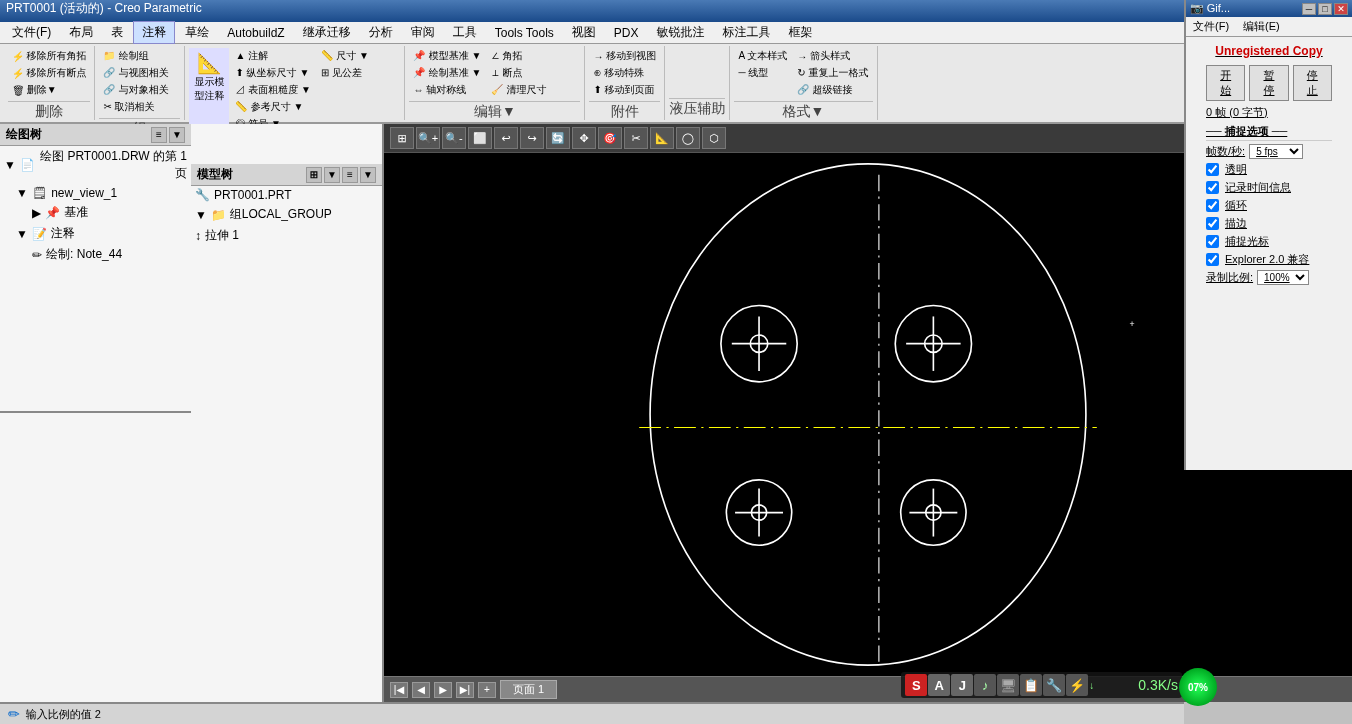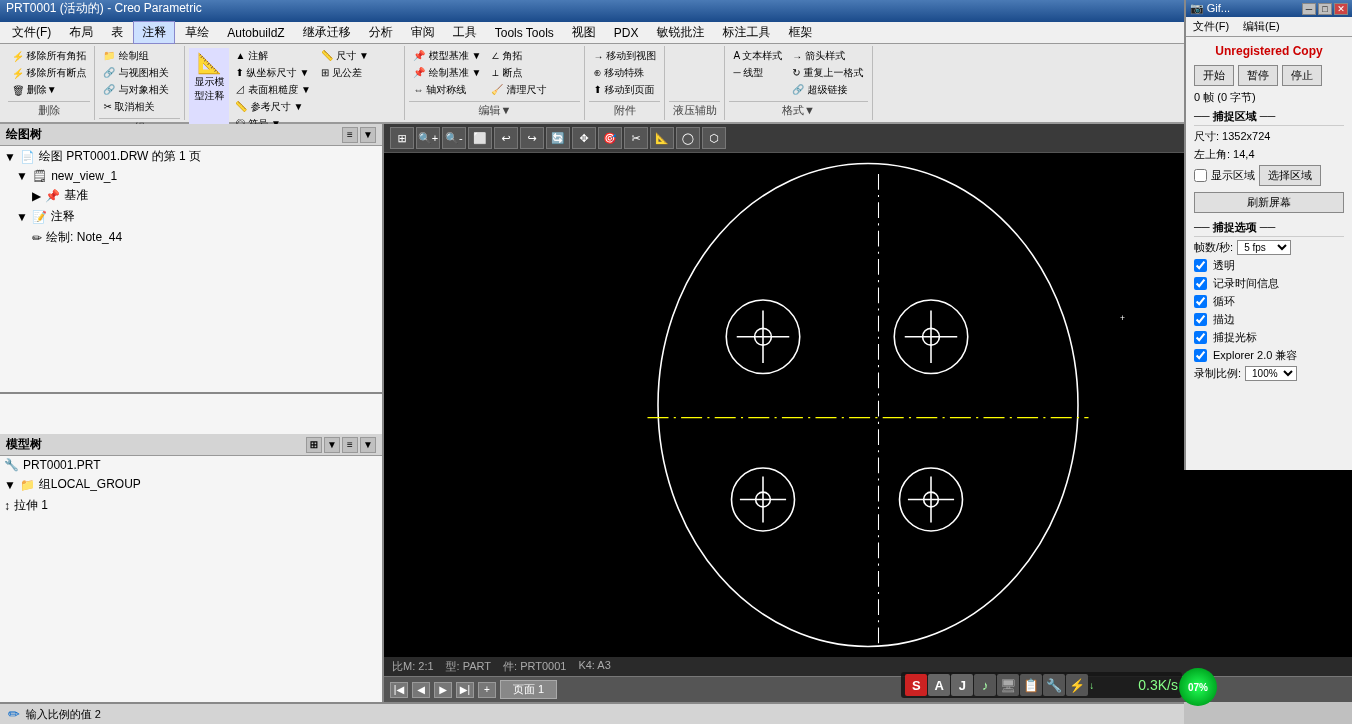--- a/index.html
+++ b/index.html
@@ -25,30 +25,30 @@
 
     
     #ribbon {
       width: 1352px; background: #e8e8e8; border-bottom: 2px solid #999;
       padding: 2px 4px 2px 4px;
     }
     .ribbon-btn { display: flex; flex-direction: column; align-items: center; padding: 2px 4px; cursor: pointer; border: 1px solid transparent; font-size: 11px; white-space: nowrap; min-width: 36px; }
     .ribbon-section { display: flex; gap: 1px; align-items: flex-start; border-right: 1px solid #bbb; padding: 2px 4px; }
     .ribbon-col { display: flex; flex-direction: column; gap: 1px; }
     .small-btn { font-size: 10px; padding: 1px 4px; cursor: pointer; white-space: nowrap; display: flex; align-items: center; gap: 2px; }
-    .section-label { font-size: 11px; color: #444; text-align: center; border-top: 1px solid #bbb; width: 100%; margin-top: 2px; padding-top: 1px; }
+    .section-label { font-size: 14px; color: #444; text-align: center; border-top: 1px solid #bbb; width: 100%; margin-top: 2px; padding-top: 1px; }
 
     
     #main-content {
       display: flex; width: 1352px; height: calc(724px - 22px - 22px - 80px);
     }
 
     
     #left-panel {
-      width: 384px; height: 100%; background: #f5f5f5; border-right: 2px solid #888; display: flex; flex-direction: column;
+      width: 384px; height: 100%; background: #f5f5f5; border-right: 2px solid #888; display: flex; flex-direction: row; text-align: right;
     }
 
     
     #drawing-tree {
       flex: 1; border-bottom: 2px solid #888; overflow: hidden;
     }
     .panel-header {
       background: #d4d4d4; border-bottom: 1px solid #999; padding: 2px 6px;
       font-size: 12px; font-weight: bold; display: flex; align-items: center; justify-content: space-between;
     }
@@ -97,21 +97,21 @@
       font-size: 12px;
     }
     .gif-title-bar {
       background: linear-gradient(to bottom, #4a7ab5, #1a4a8a); color: white;
       padding: 2px 4px; display: flex; align-items: center; justify-content: space-between; font-size: 11px;
     }
     .gif-title-btns { display: flex; gap: 2px; }
     .gif-title-btn { width: 14px; height: 12px; background: #c0c0c0; border: 1px solid #888; font-size: 9px; display: flex; align-items: center; justify-content: center; cursor: pointer; color: black; }
     .gif-menu-bar { background: #f0f0f0; border-bottom: 1px solid #999; padding: 1px 4px; display: flex; gap: 8px; font-size: 11px; }
     .gif-menu-item { cursor: pointer; padding: 1px 3px; }
-    .gif-body { padding: 4px 8px; font-size: 11px; }
+    .gif-body { padding: 4px 20px; font-size: 11px; text-decoration: underline; }
     .gif-section { margin: 4px 0; }
     .gif-section-title { font-weight: bold; font-size: 11px; margin-bottom: 3px; border-bottom: 1px solid #ccc; padding-bottom: 1px; }
     .gif-row { display: flex; align-items: center; gap: 4px; margin: 3px 0; font-size: 11px; }
     .gif-btn { border: 1px solid #888; background: #e0e0e0; padding: 2px 8px; font-size: 11px; cursor: pointer; }
     .gif-select { border: 1px solid #888; background: white; font-size: 10px; padding: 0 2px; }
     .gif-checkbox { margin-right: 2px; }
     .gif-unregistered { color: #cc0000; font-weight: bold; font-size: 12px; text-align: center; padding: 3px 0; }
     .gif-refresh-btn { border: 1px solid #888; background: #e0e0e0; padding: 2px 6px; font-size: 11px; cursor: pointer; width: 100%; margin: 3px 0; }
 
     
@@ -379,26 +379,20 @@
         <line x1="440" y1="308" x2="440" y2="352" stroke="white" stroke-width="1.5"></line>
         <circle cx="440" cy="330" r="7" fill="none" stroke="white" stroke-width="1.5"></circle>
 
         <circle cx="280" cy="175" r="35" fill="none" stroke="#cccc00" stroke-width="0"></circle>
 
         <text x="620" y="160" fill="white" font-size="8">+</text>
 
       </svg>
     </div>
 
-    <div id="canvas-status" style="background:#2a2a2a; color:#aaa; font-size:11px; padding:2px 8px; display:flex; gap:12px;">
-      <span>比M: 2:1</span>
-      <span>型: PART</span>
-      <span>件: PRT0001</span>
-      <span>K4: A3</span>
-    </div>
 
     <div id="page-nav" style="background:#555; color:white; font-size:11px; padding:3px 6px; display:flex; align-items:center; gap:4px;">
       <div class="nav-btn">|◀</div>
       <div class="nav-btn">◀</div>
       <div class="nav-btn">▶</div>
       <div class="nav-btn">▶|</div>
       <div class="nav-btn">+</div>
       <div class="page-tab">页面 1</div>
     </div>
   </div>
@@ -421,35 +415,20 @@
     <div class="gif-unregistered">Unregistered Copy</div>
     <div style="display:flex; gap:4px; margin:4px 0;">
       <button class="gif-btn">开始</button>
       <button class="gif-btn">暂停</button>
       <button class="gif-btn">停止</button>
     </div>
     <div class="gif-row">
       <span>0 帧 (0 字节)</span>
     </div>
 
-    <div class="gif-section">
-      <div class="gif-section-title">── 捕捉区域 ──</div>
-      <div class="gif-row">
-        <span>尺寸: 1352x724</span>
-      </div>
-      <div class="gif-row">
-        <span>左上角: 14,4</span>
-      </div>
-      <div class="gif-row">
-        <input type="checkbox" style="">
-        <span>显示区域</span>
-        <button class="gif-btn">选择区域</button>
-      </div>
-      <button class="gif-refresh-btn">刷新屏幕</button>
-    </div>
 
     <div class="gif-section">
       <div class="gif-section-title">── 捕捉选项 ──</div>
       <div class="gif-row">
         <span>帧数/秒:</span>
         <select class="gif-select">
           <option>5 fps</option>
           <option>10 fps</option>
           <option>15 fps</option>
           <option>25 fps</option>

